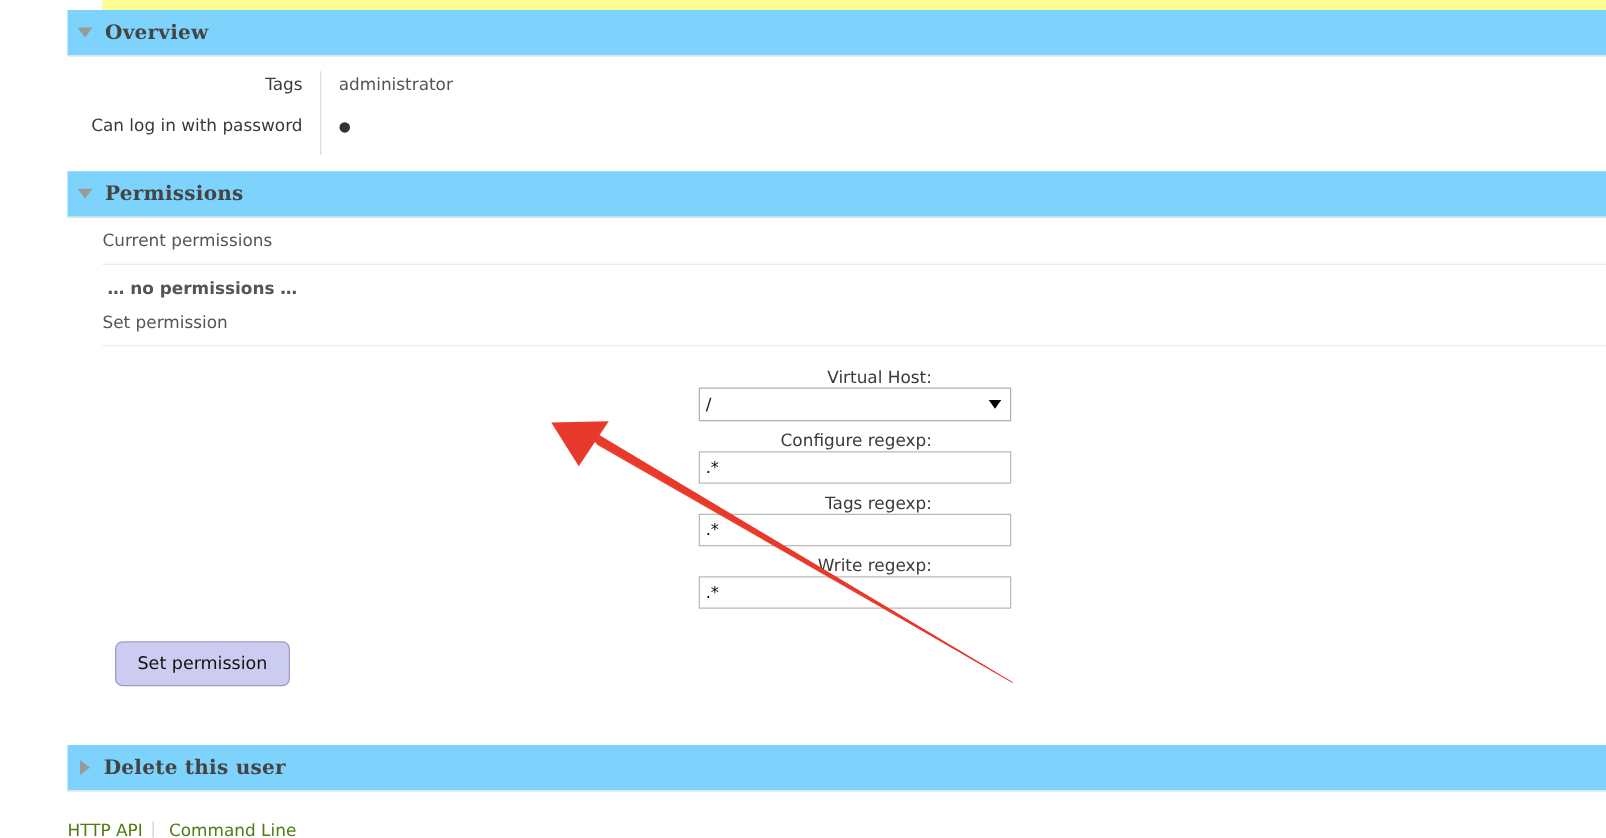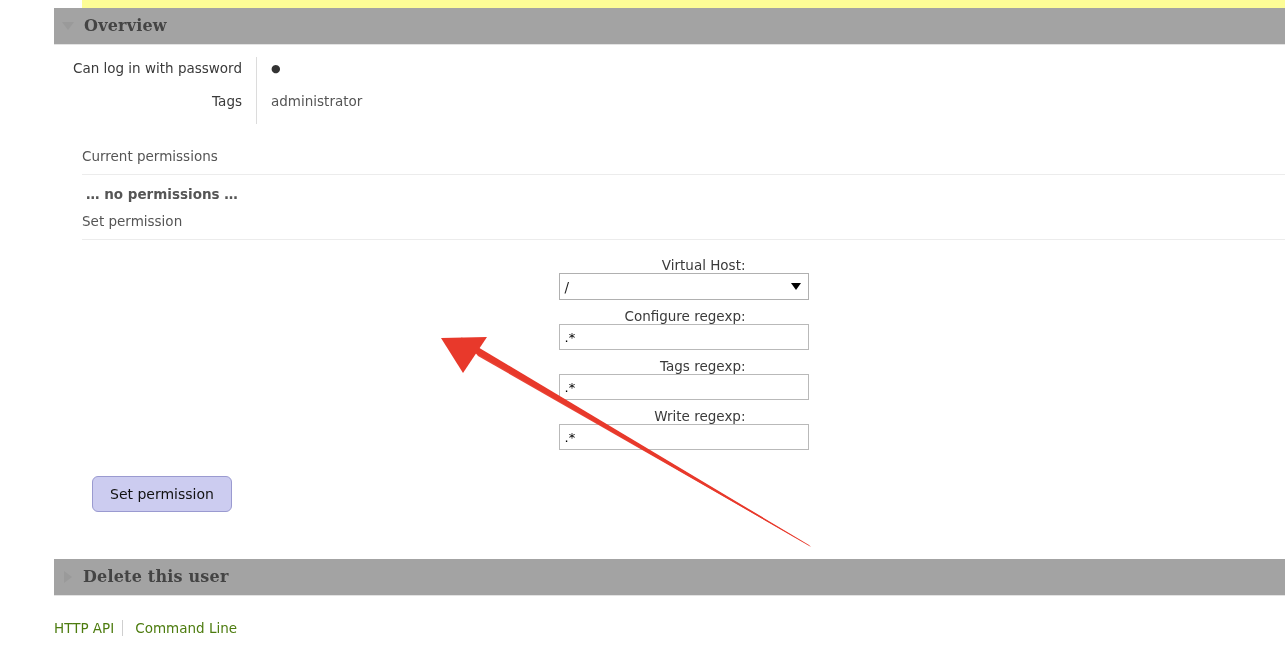--- a/index.html
+++ b/index.html
@@ -32,21 +32,21 @@
     position: absolute;
     left: 0;
     top: 8px;
     width: 1285px;
   }
 
   
   .section-head {
     margin: 0 0 0 54px;
     padding: 6px 0 7px 0;
-    background: #a3a3a3;
+    background: #7dd3fc;
     border-bottom: 1px solid #e3e3e3;
     display: flex;
     align-items: center;
     height: 23px;
     box-sizing: content-box;
   }
   .section-head .tri {
     width: 0; height: 0;
     margin: 0 10px 0 8px;
     flex: none;
@@ -233,29 +233,33 @@
 
 <div id="page">
 
   <div class="section-head">
     <span class="tri tri-down"></span>
     <span class="title">Overview</span>
   </div>
 
   <div id="overview-body">
     <div class="kv-row">
+      <div class="kv-label">Tags</div>
+      <div class="kv-value">administrator</div>
+    </div>
+    <div class="kv-row">
       <div class="kv-label">Can log in with password</div>
       <div class="kv-value bullet">●</div>
     </div>
-    <div class="kv-row">
-      <div class="kv-label">Tags</div>
-      <div class="kv-value">administrator</div>
-    </div>
-  </div>
-
+  </div>
+
+  <div class="section-head">
+    <span class="tri tri-down"></span>
+    <span class="title">Permissions</span>
+  </div>
 
   <div id="permissions-body">
 
     <div class="sub-head">Current permissions</div>
 
     <div class="plain-line">… no permissions …</div>
 
     <div class="sub-head2">Set permission</div>
 
     <div id="perm-form">

